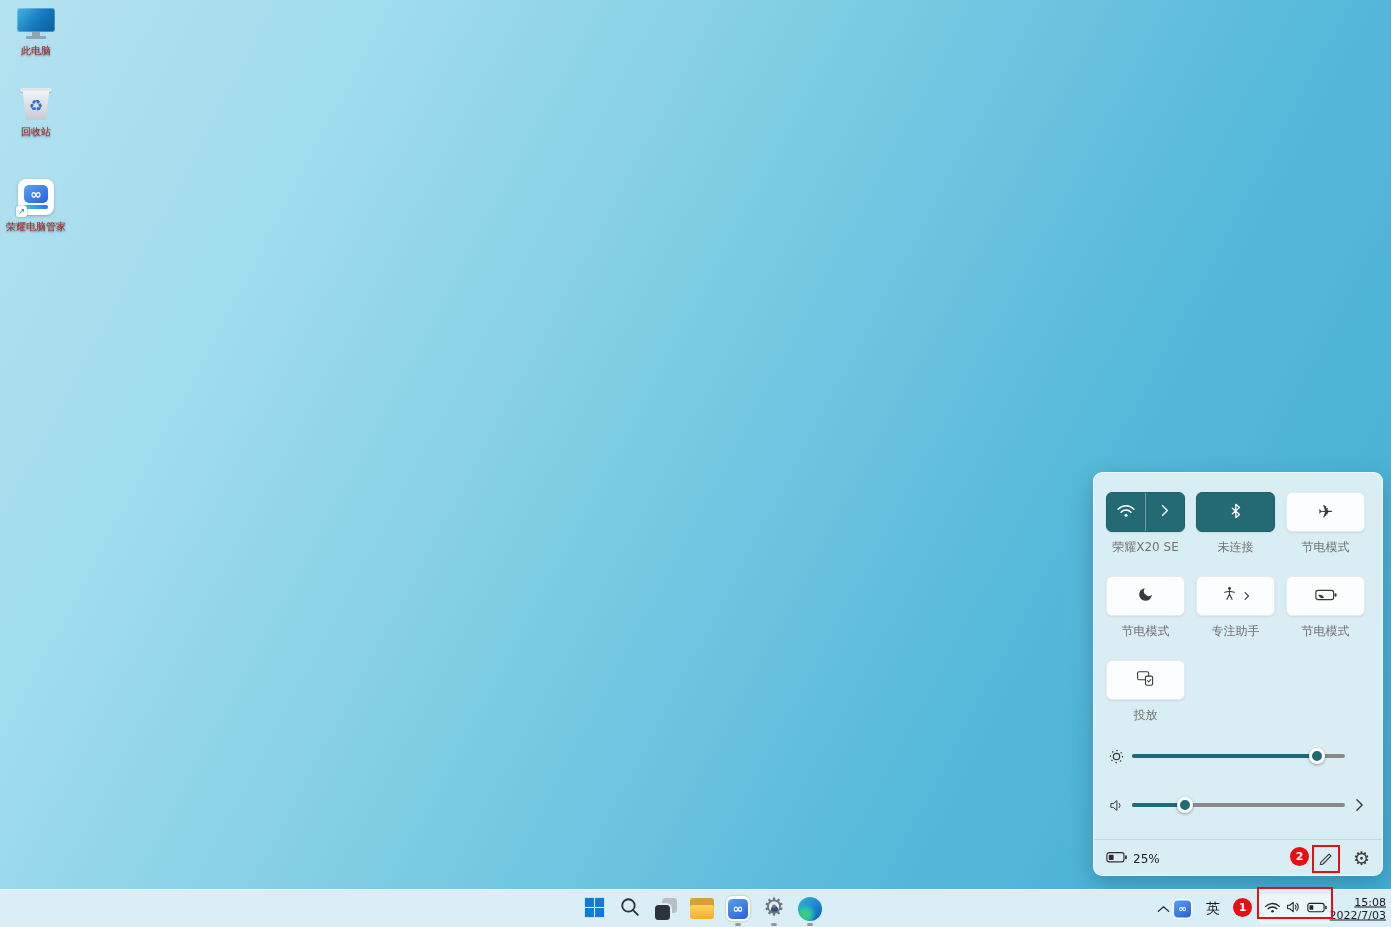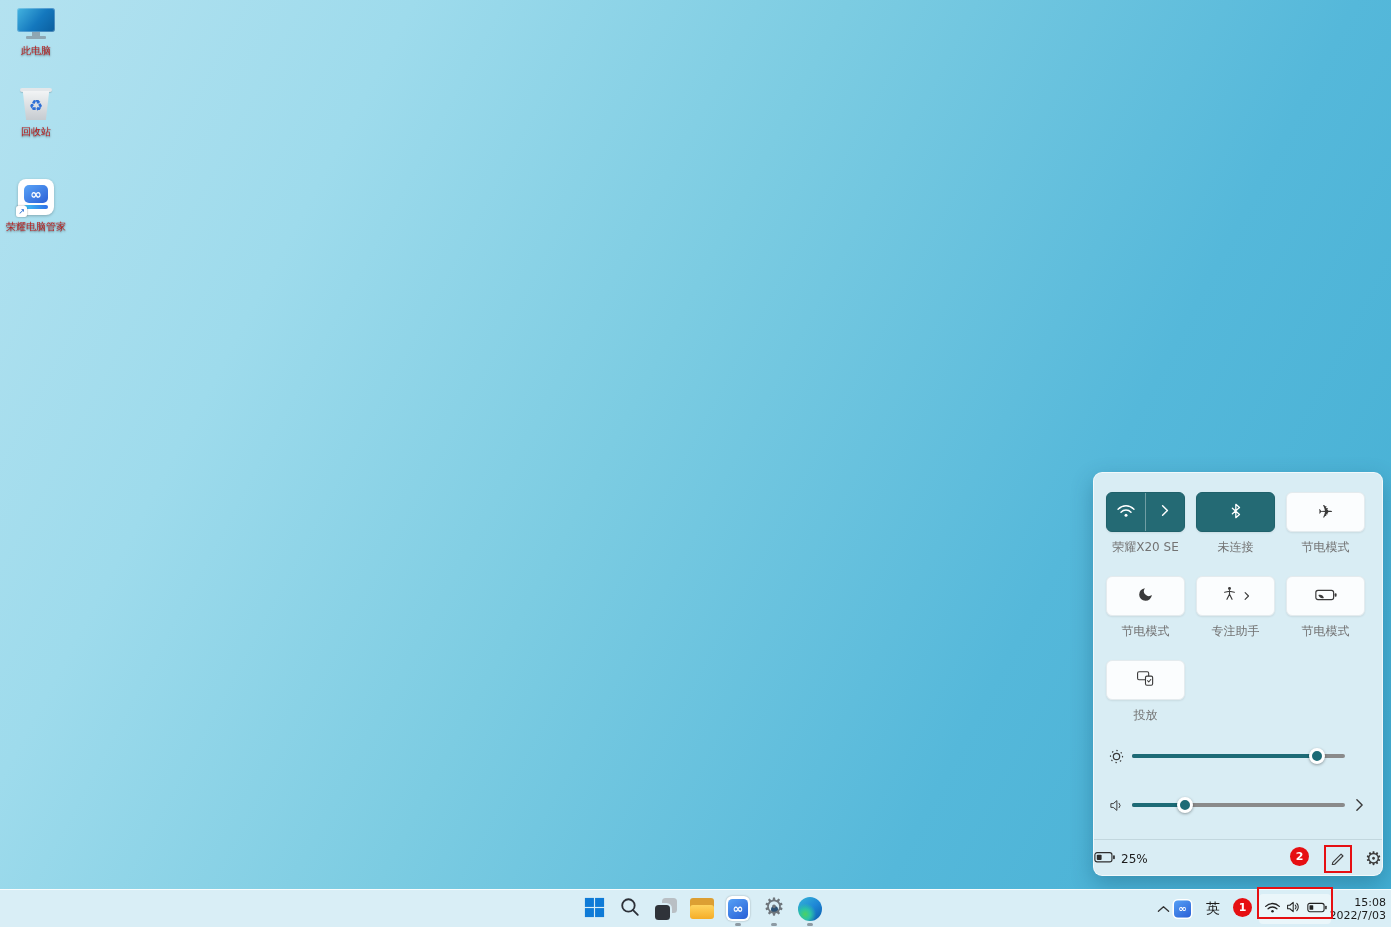--- a/index.html
+++ b/index.html
@@ -37,21 +37,21 @@
   .tile-half{flex:1;height:100%;display:flex;align-items:center;justify-content:center;}
   .tile-divider{width:1px;height:100%;background:rgba(255,255,255,.35);}
   .qs-tile-label{margin-top:7px;font-size:12px;color:#737373;white-space:nowrap;}
   .air-glyph{font-size:18px;color:#3a3a3a;line-height:1;}
   .slider-row{position:absolute;left:12px;height:20px;display:flex;align-items:center;}
   .slider-icon{width:20px;display:flex;justify-content:center;margin-right:6px;}
   .slider-track{position:relative;width:213px;height:4px;border-radius:2px;background:#8a8a8a;}
   .slider-fill{position:absolute;left:0;top:0;height:100%;border-radius:2px;background:#1d6b76;width:var(--pct,50%);}
   .slider-thumb{position:absolute;top:50%;left:var(--pct,50%);transform:translate(-50%,-50%);width:16px;height:16px;border-radius:50%;background:#1d6b76;border:3.5px solid #fff;box-shadow:0 1px 3px rgba(0,0,0,.35);}
   .vol-chevron{margin-left:10px;display:flex;align-items:center;}
-  .qs-footer{position:absolute;left:0;right:0;top:366px;height:38px;border-top:1px solid #c2d7de;display:flex;align-items:center;padding:0 0;}
+  .qs-footer{position:absolute;left:0;right:0;top:366px;height:38px;border-top:1px solid #c2d7de;display:flex;align-items:center;padding:0 12px;}
   .f-batt{display:flex;align-items:center;gap:6px;font-size:12px;color:#1b1b1b;}
   .f-right{margin-left:auto;display:flex;align-items:center;gap:13px;}
   .pencil-wrap{width:28px;height:28px;border:2.5px solid #e60f12;display:flex;align-items:center;justify-content:center;}
   .gear-glyph{font-size:19px;color:#3a3a3a;line-height:1;}
 
   
   .taskbar{position:absolute;left:0;bottom:0;width:100%;height:38px;background:#d9eef6;border-top:1px solid rgba(255,255,255,.8);z-index:10;}
   .tb-center{position:absolute;left:582px;top:50%;transform:translateY(-50%);display:flex;gap:12px;align-items:center;}
   .tb-btn{width:24px;height:26px;position:relative;display:flex;align-items:center;justify-content:center;}
   .run-ind{position:absolute;bottom:-4px;left:50%;transform:translateX(-50%);width:6px;height:3px;border-radius:2px;background:#8d9aa3;}
@@ -67,21 +67,21 @@
   .settings-dot{position:absolute;left:8.5px;top:9px;width:7px;height:7px;border-radius:50%;background:#2c5173;}
   .settings-glyph{position:absolute;left:0;top:-3px;width:24px;text-align:center;font-size:24px;line-height:26px;color:#6f767c;}
   .edge-ic{width:24px;height:24px;border-radius:50%;background:radial-gradient(circle at 30% 72%,#4cd163 0%,#2bc3a6 22%,rgba(43,195,166,0) 46%),linear-gradient(140deg,#36b7d8 0%,#1e86d6 52%,#0b5cab 100%);}
 
   .tray-abs{position:absolute;top:50%;transform:translateY(-50%);display:flex;align-items:center;justify-content:center;}
   .tray-chevron{left:1152px;width:22px;height:24px;}
   .tray-honor{left:1174px;}
   .honor-mini{width:17px;height:17px;border-radius:4px;background:linear-gradient(145deg,#56a0f5,#2a5fd6);color:#fff;font-size:10px;font-weight:bold;display:flex;align-items:center;justify-content:center;line-height:1;box-shadow:0 0 0 1.5px #fff;}
   .tray-ime{left:1200px;width:26px;height:24px;font-size:14px;color:#1b1b1b;}
   .tray-group{left:1259px;width:72px;height:30px;gap:5px;border-radius:4px;background:rgba(255,255,255,.45);}
-  .tray-clock{position:absolute;right:5px;top:50%;transform:translateY(-50%);text-align:right;font-size:11px;line-height:13.5px;color:#1b1b1b;}
+  .tray-clock{position:absolute;right:5px;top:50%;transform:translateY(-50%);text-align:right;font-size:11px;line-height:13.5px;color:#1b1b1b;text-decoration:underline;}
 
   
   .anno-badge{position:absolute;width:19px;height:19px;border-radius:50%;background:#e60f12;color:#fff;font-size:11px;font-weight:bold;display:flex;align-items:center;justify-content:center;z-index:60;}
   .badge-1{left:1233px;top:898px;}
   .badge-2{left:1290px;top:847px;}
   .anno-rect-tray{position:absolute;left:1257px;top:887px;width:76px;height:32px;border:2.5px solid #e60f12;z-index:60;pointer-events:none;}
 </style>
 </head>
 <body>
 

